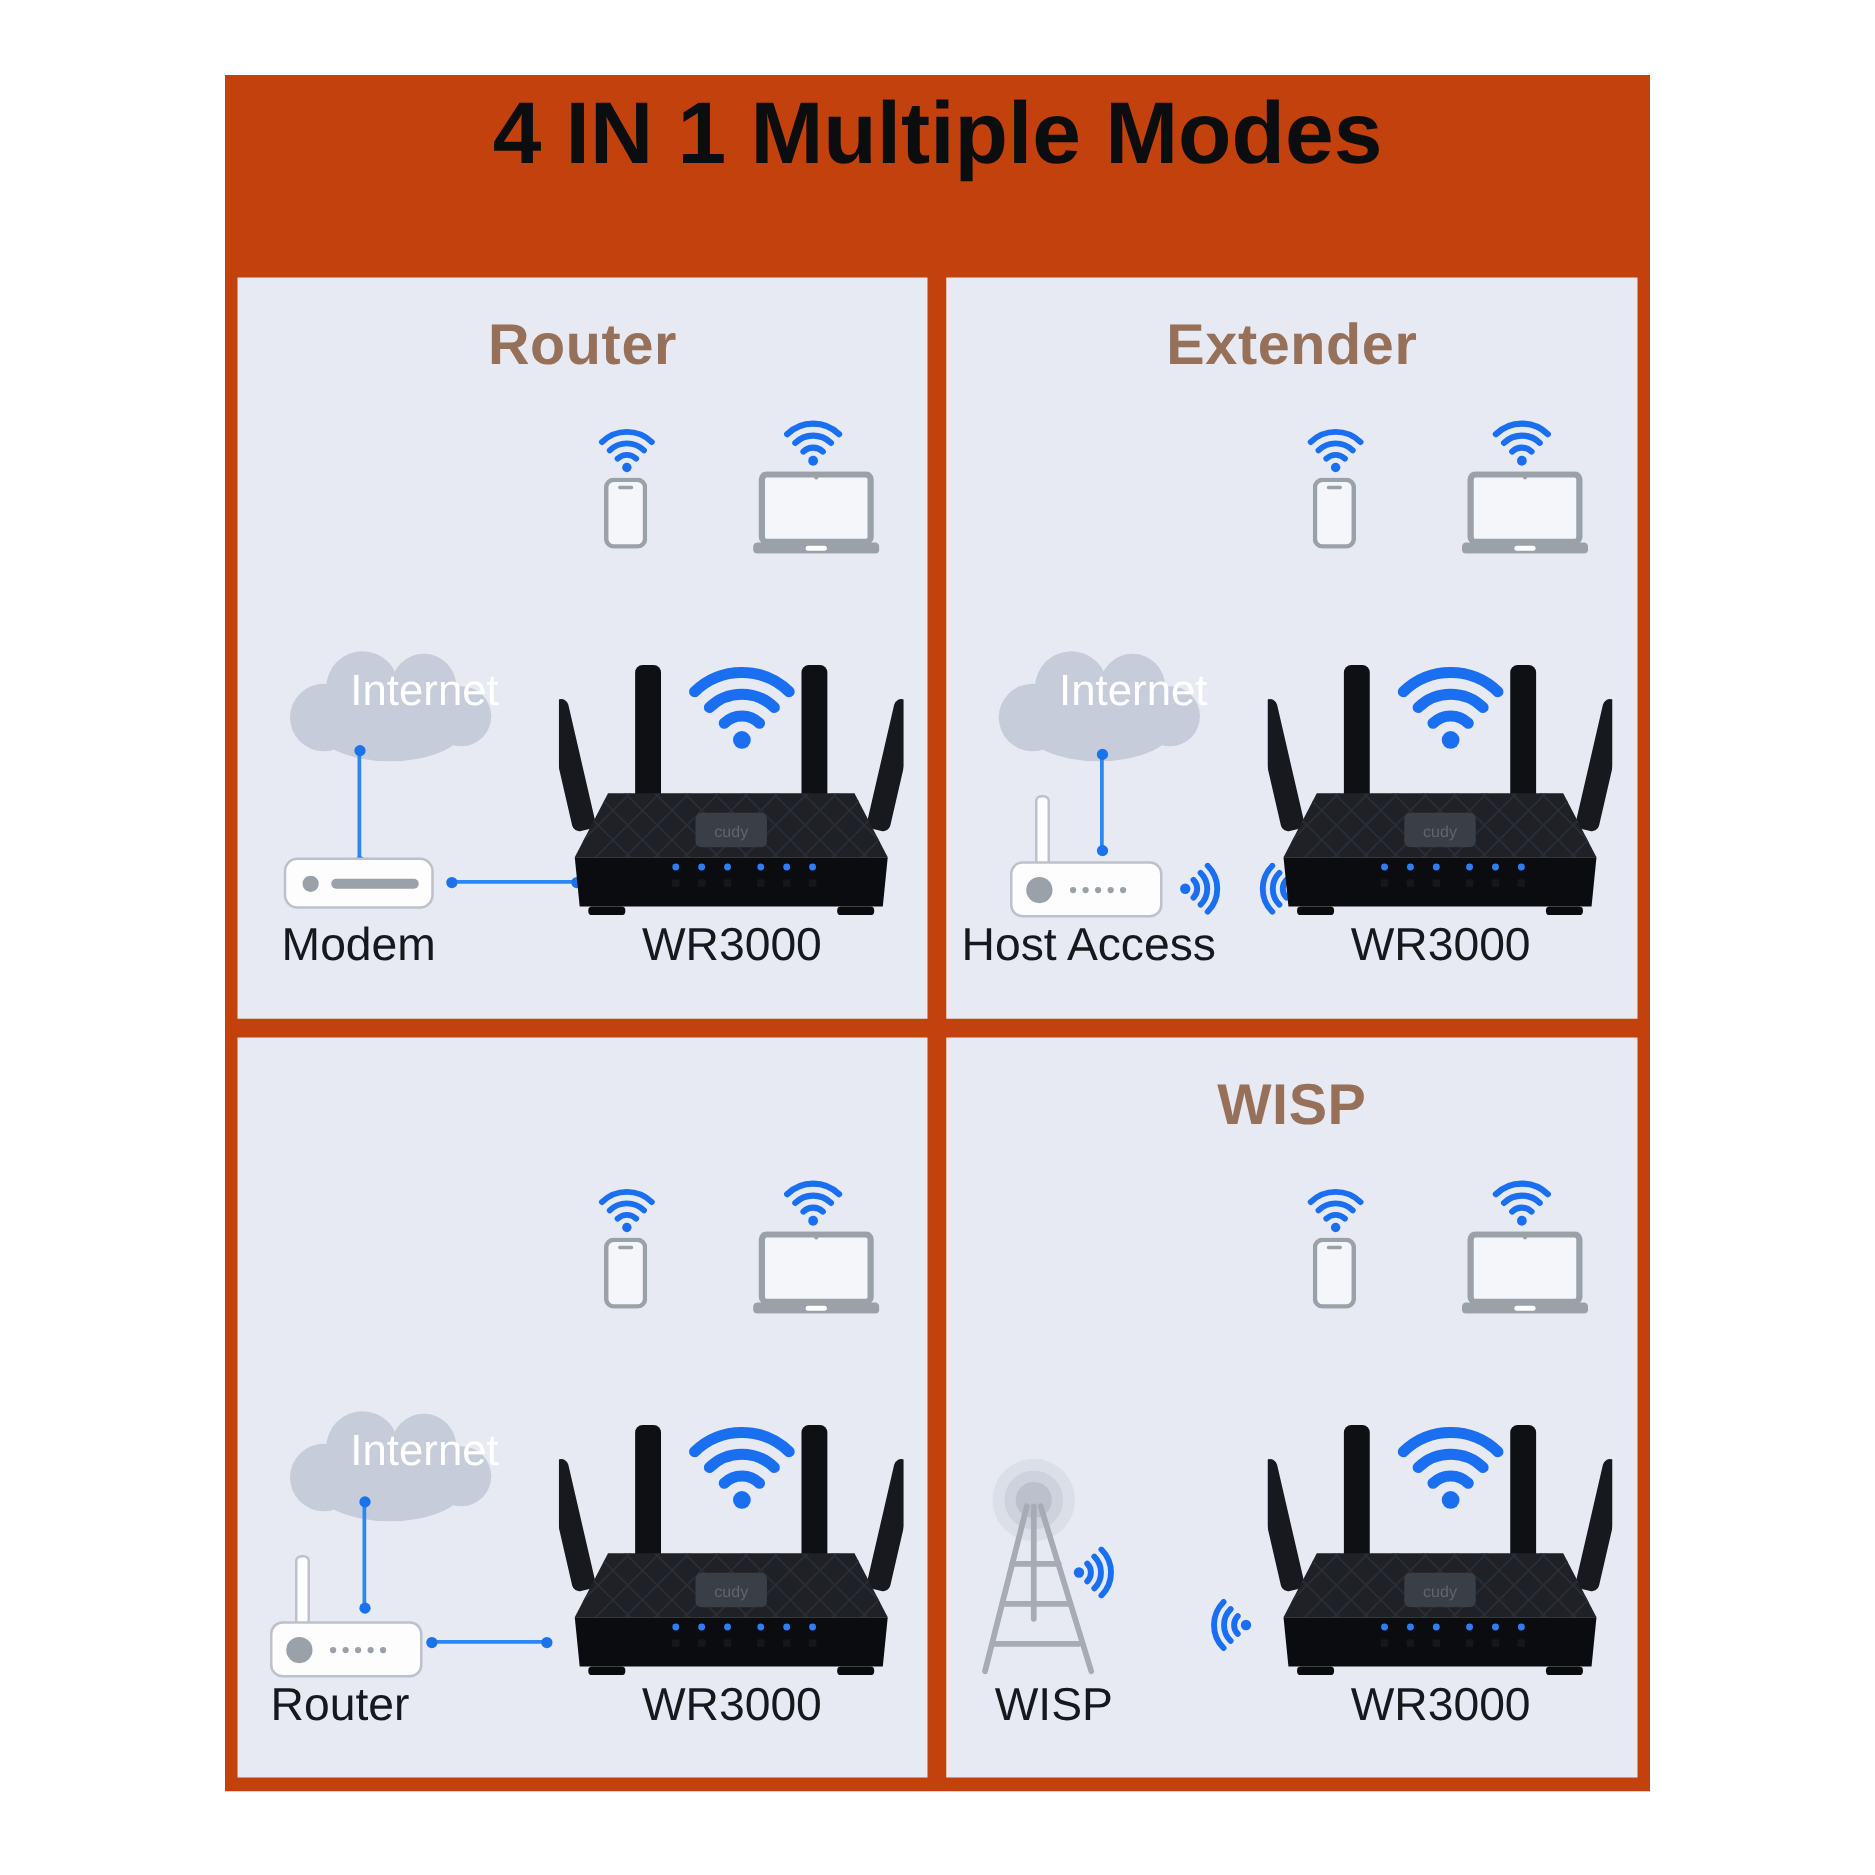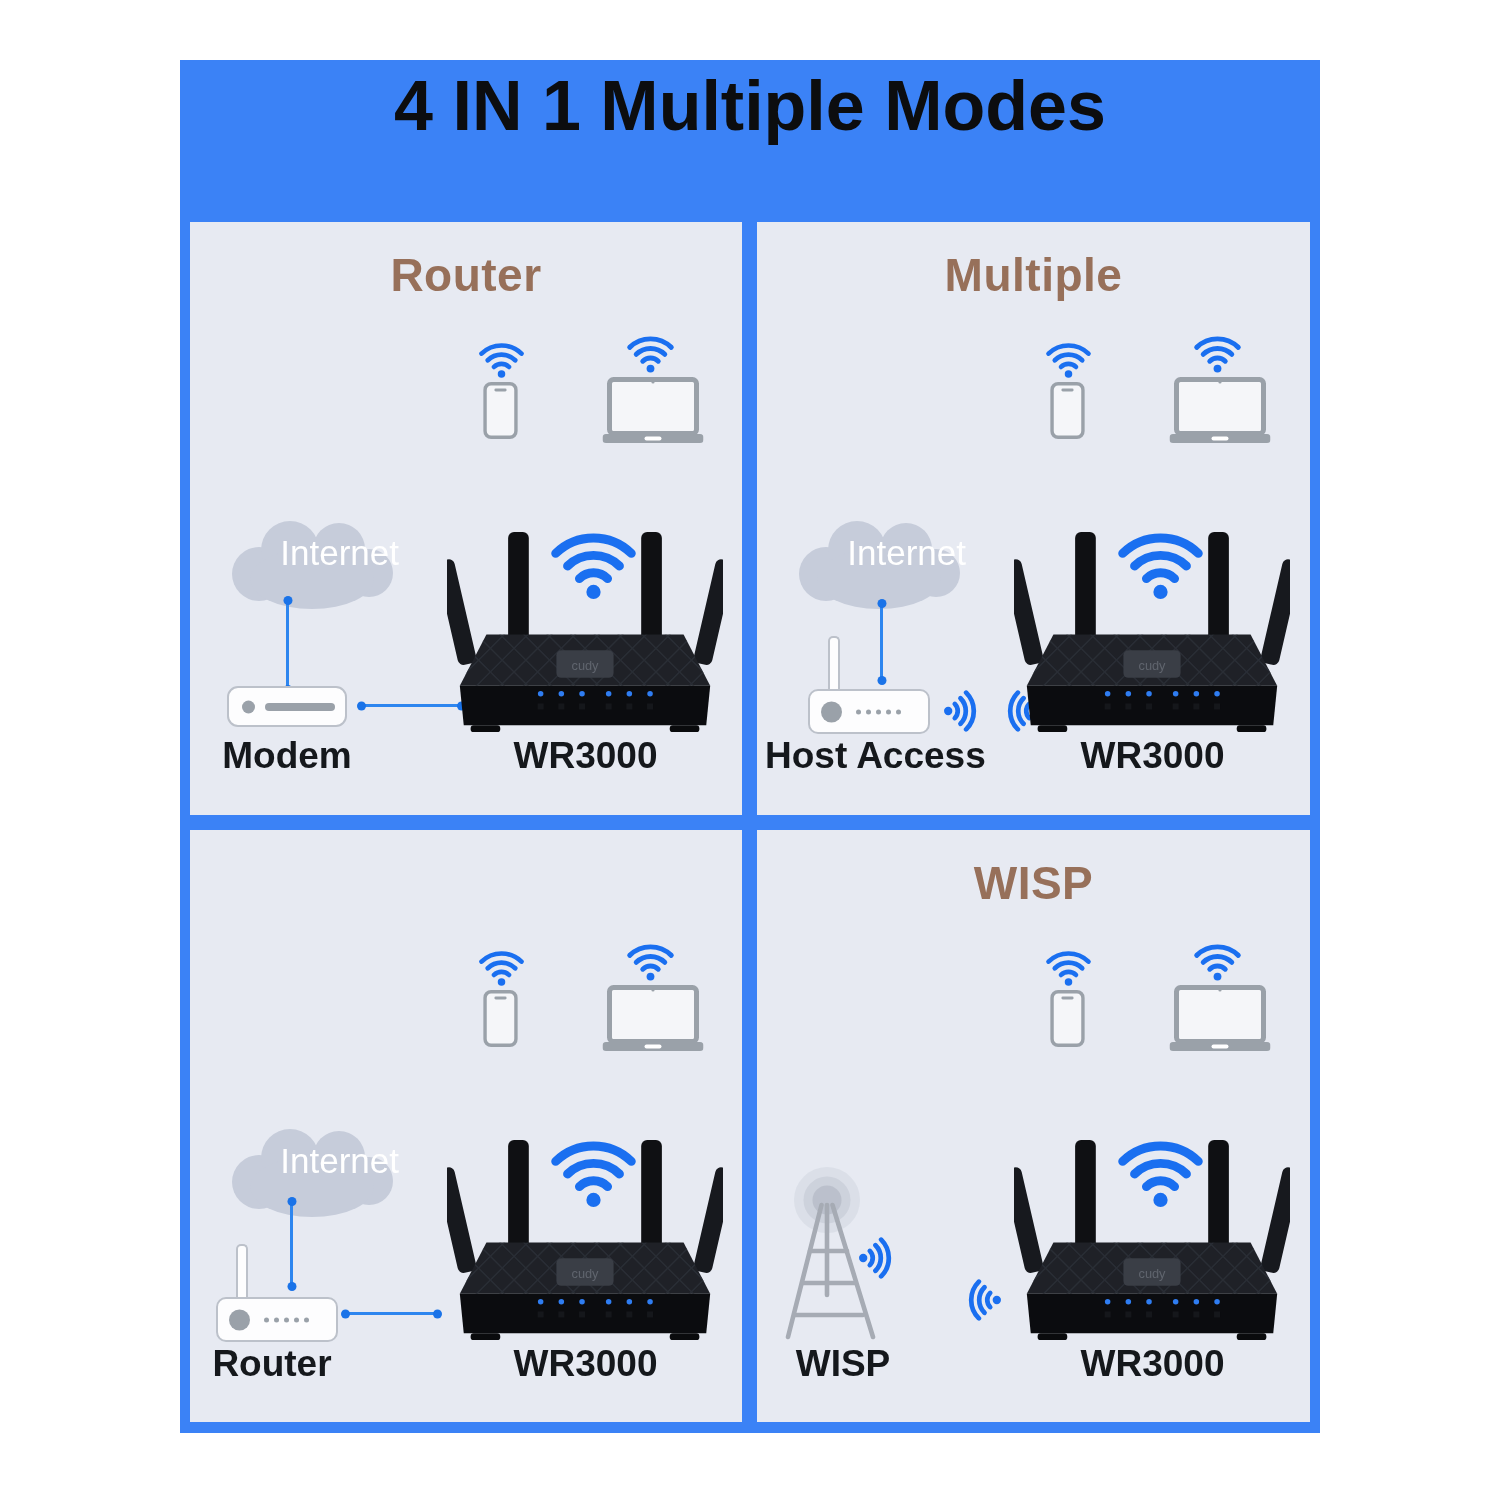--- a/index.html
+++ b/index.html
@@ -1,19 +1,19 @@
 <!DOCTYPE html>
 <html><head>
 <meta charset="utf-8">
 <style>
   * { margin:0; padding:0; box-sizing:border-box; }
   html,body { background:#ffffff; }
   .page { position:relative; width:1500px; height:1500px; background:#ffffff;
           font-family:"Liberation Sans", sans-serif; overflow:hidden; }
-  .content { position:absolute; left:180px; top:60px; width:1140px; height:1373px; background:#3b82f6; }
+  .content { position:absolute; left:180px; top:60px; width:1140px; height:1373px; background:#c2410c; }
   .main-title { position:absolute; top:6px; left:0; width:100%; text-align:center;
                 font-size:70px; font-weight:700; color:#0c0d0f; }
   .grid { position:absolute; top:162px; left:10px; width:1255px;
           display:grid; grid-template-columns:552px 553px; grid-template-rows:593px 592px; gap:15px; }
   .panel { position:relative; background:#e7eaf2; overflow:hidden; }
   .panel-title { position:absolute; top:26px; left:0; width:100%; text-align:center;
                  font-size:46px; font-weight:700; color:#97705a; letter-spacing:0.5px; }
 
   .ic { position:absolute; display:block; }
   .blue { color:#1a6ff0; }
@@ -57,21 +57,21 @@
   .wrouter-dots span { width:5px; height:5px; border-radius:50%; background:#9aa1a9; }
 
   .sig { position:absolute; width:34px; height:42px; }
   .flip { transform:scaleX(-1); }
 
   .tower { position:absolute; left:24px; top:337px; width:104px; height:175px; }
 
   .router3d { position:absolute; left:257px; top:304px; width:276px; height:217px; }
   .wifi-big { left:359px; top:305px; width:89px; height:75px; }
 
-  .src-label,.rtr-label { position:absolute; top:513px; font-size:37px; font-weight:700;
+  .src-label,.rtr-label { position:absolute; top:513px; font-size:37px; font-weight:400;
                           color:#15181c; text-align:center; white-space:nowrap; }
   .rtr-label { left:258px; width:275px; }
 
   .p1 .vline { left:96px;  top:378px; height:90px; }
   .p1 .hline { left:171px; top:482px; width:101px; }
   .p1 .src-label { left:9px; width:176px; }
 
   .p2 .vline { left:123px; top:381px; height:78px; }
   .p2 .wrouter { left:51px; top:412px; }
   .p2 .sig-out { left:186px; top:468px; }
@@ -224,21 +224,21 @@
             <use href="#sym-wifi"></use>
           </svg>
         <svg class="ic router3d" viewBox="0 0 280 220">
             <use href="#sym-router"></use>
           </svg>
         <div class="src-label">Modem</div>
         <div class="rtr-label">WR3000</div>
       </section>
 
       <section class="panel p2">
-        <h2 class="panel-title">Multiple</h2>
+        <h2 class="panel-title">Extender</h2>
         <svg class="ic blue wifi-phone" viewBox="0 0 60 50">
             <use href="#sym-wifi"></use>
           </svg>
         <svg class="ic phone" viewBox="0 0 34 56">
             <use href="#sym-phone"></use>
           </svg>
         <svg class="ic blue wifi-laptop" viewBox="0 0 60 50">
             <use href="#sym-wifi"></use>
           </svg>
         <svg class="ic laptop" viewBox="0 0 101 66">

